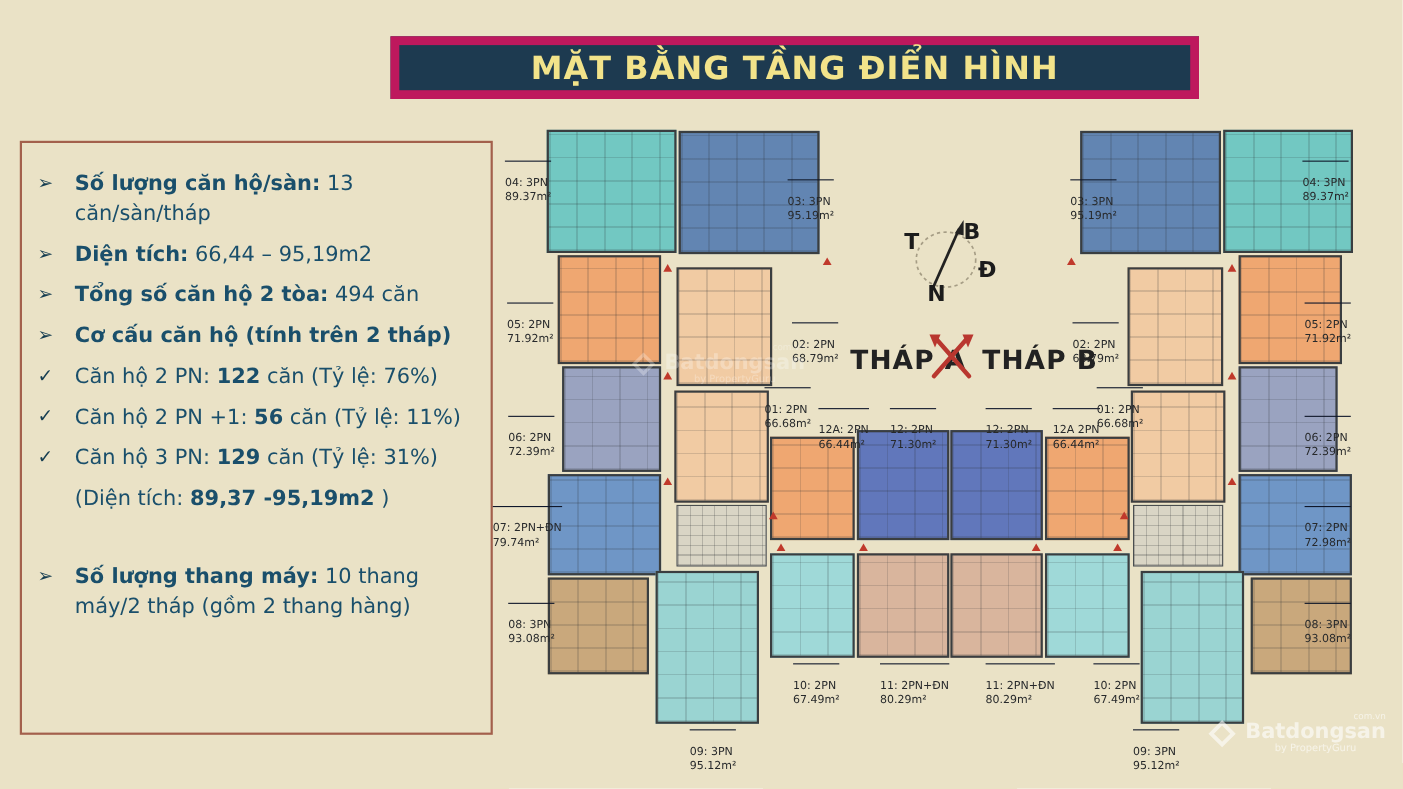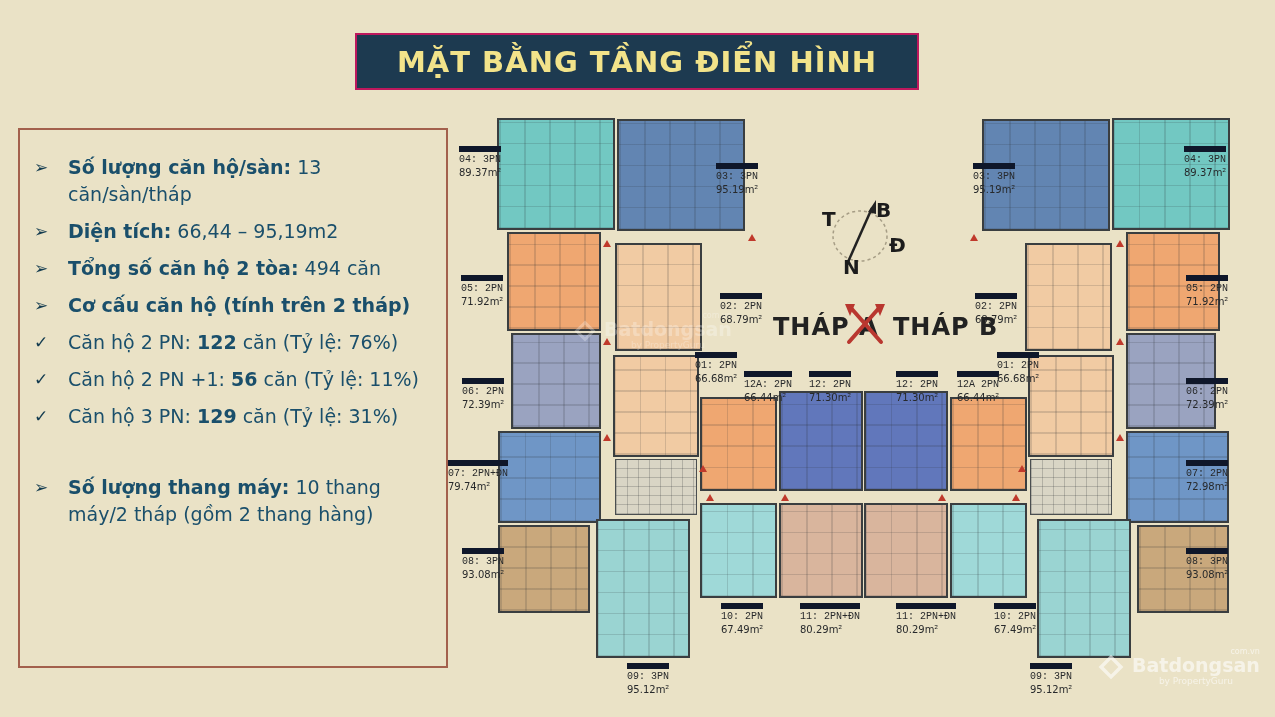--- a/index.html
+++ b/index.html
@@ -1,21 +1,21 @@
 <!DOCTYPE html>
 <html><head>
 <meta charset="utf-8">
 <style>
   html,body{margin:0;padding:0;}
   body{font-family:"DejaVu Sans","Liberation Sans",sans-serif;}
   #canvas{position:relative;width:1275px;height:717px;background:#eae2c6;overflow:hidden;}
 
   
-  .banner{position:absolute;left:355px;top:33px;width:564px;height:57px;
-    background:#1d3a50;border:2px solid #be185d;box-sizing:border-box;
+  .banner{position:absolute;left:355px;top:33px;width:735px;height:57px;
+    background:#1d3a50;border:8px solid #be185d;box-sizing:border-box;
     display:flex;align-items:center;justify-content:center;
     color:#f2e38a;font-size:29px;font-weight:bold;letter-spacing:1px;}
 
   
   .panel{position:absolute;left:18px;top:128px;width:430px;height:540px;
     border:2px solid #a3604c;box-sizing:border-box;padding:24px 6px 0 14px;
     color:#1a4f6b;font-size:19px;}
   .row{display:flex;line-height:27px;margin-bottom:10px;}
   .row .bu{width:34px;flex:0 0 34px;font-size:17px;color:#143c50;}
   .row .tx{flex:1;}
@@ -27,21 +27,21 @@
     background-image:
       repeating-linear-gradient(0deg, rgba(40,44,48,.16) 0 1.5px, transparent 1.5px 21px),
       repeating-linear-gradient(90deg, rgba(40,44,48,.16) 0 1.5px, transparent 1.5px 25px);}
   .lobby{position:absolute;border:1.5px solid #4a4e50;box-sizing:border-box;
     background-image:
       repeating-linear-gradient(0deg, rgba(40,44,48,.22) 0 1px, transparent 1px 9px),
       repeating-linear-gradient(90deg, rgba(40,44,48,.22) 0 1px, transparent 1px 11px);}
 
   
   .ulabel{position:absolute;font-size:10px;line-height:13px;color:#27292b;white-space:nowrap;}
-  .ulabel .l1{display:block;border-top:6px solid #0f172a;padding-top:1px;font-family:Liberation Mono, monospace;}
+  .ulabel .l1{display:block;border-top:1px solid #0f172a;padding-top:13px;}
   .ulabel .l2{display:block;}
 
   
   .towerName{position:absolute;font-size:24px;font-weight:bold;color:#222;letter-spacing:1px;}
   .cletter{position:absolute;font-size:20px;font-weight:bold;color:#1c1c1c;}
   .dmark{position:absolute;width:0;height:0;border-left:4px solid transparent;
     border-right:4px solid transparent;border-bottom:7px solid #c0392b;}
 
   
   .wm{position:absolute;color:#ffffff;display:flex;align-items:center;gap:6px;}
@@ -82,20 +82,24 @@
         <span class="bu">✓</span>
         <span class="tx"><span>Căn hộ 2 PN: </span><span class="b">122</span><span> căn (Tỷ lệ: 76%)</span></span>
       </div>
     <div class="row">
         <span class="bu">✓</span>
         <span class="tx"><span>Căn hộ 2 PN +1: </span><span class="b">56</span><span> căn (Tỷ lệ: 11%)</span></span>
       </div>
     <div class="row">
         <span class="bu">✓</span>
         <span class="tx"><span>Căn hộ 3 PN: </span><span class="b">129</span><span> căn (Tỷ lệ: 31%)</span></span>
+      </div>
+    <div class="row">
+        <span class="bu"></span>
+        <span class="tx"><span>(Diện tích: </span><span class="b">89,37 -95,19m2</span><span> )</span></span>
       </div>
     <div class="row gap">
         <span class="bu">➢</span>
         <span class="tx"><span class="b">Số lượng thang máy:</span><span> 10 thang máy/2 tháp (gồm 2 thang hàng)</span></span>
       </div>
   </div>
 
   <div class="block" style="left: 497px; top: 118px; width: 118px; height: 112px; background-color: rgb(114, 200, 194);"></div>
   <div class="block" style="left: 617px; top: 119px; width: 128px; height: 112px; background-color: rgb(98, 133, 178);"></div>
   <div class="block" style="left: 507px; top: 232px; width: 94px; height: 99px; background-color: rgb(239, 167, 113);"></div>

